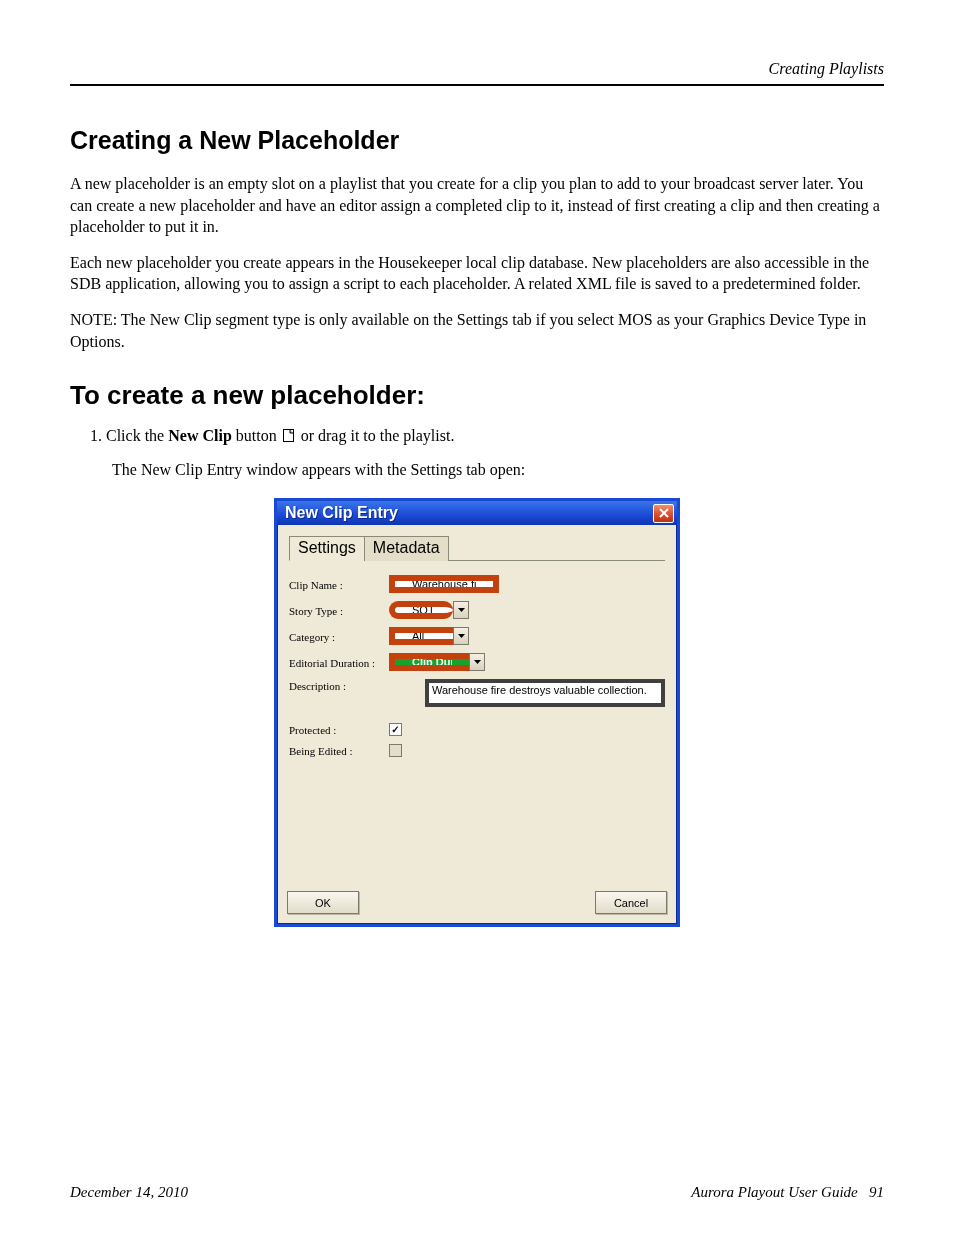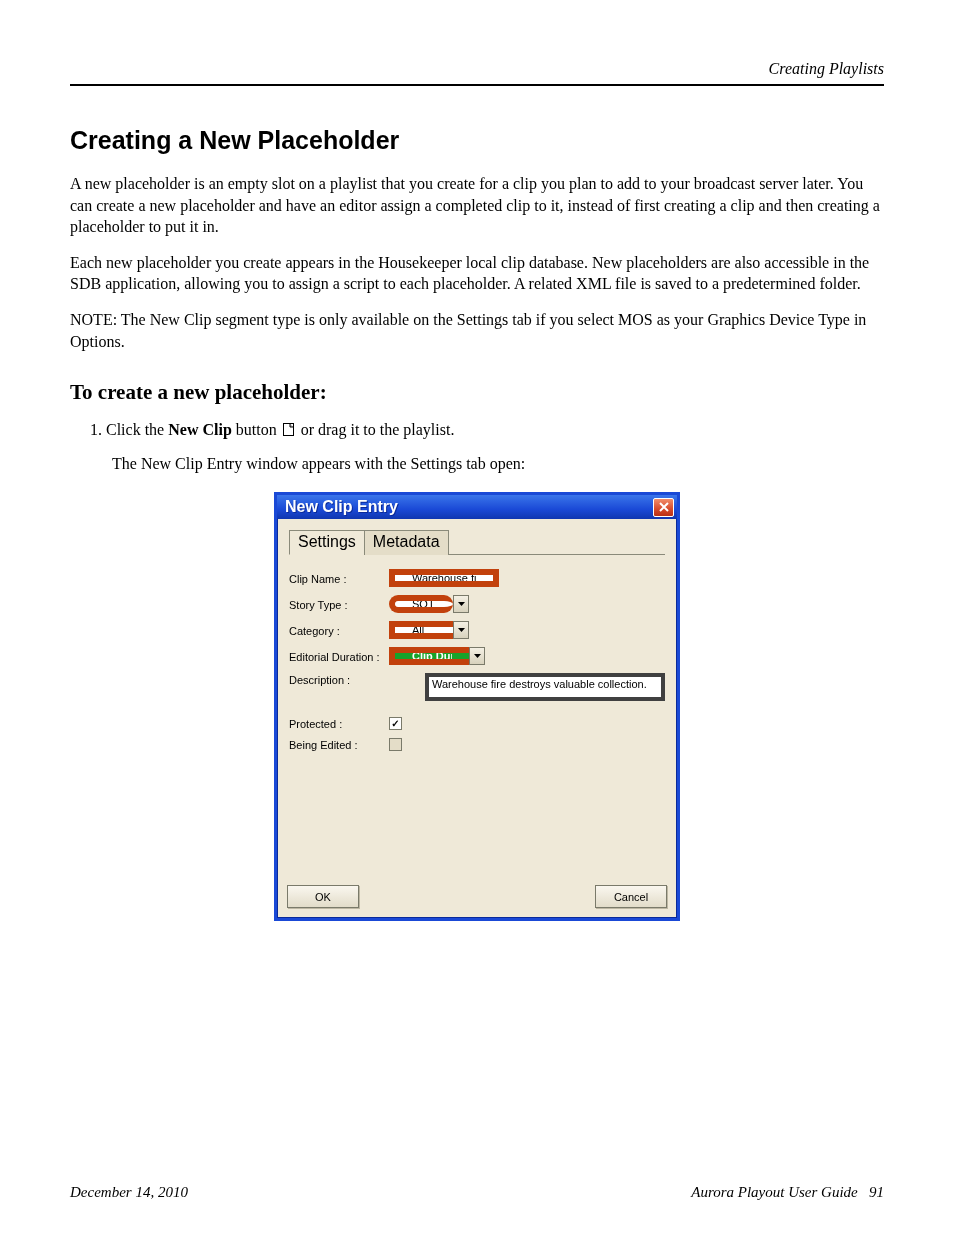--- a/index.html
+++ b/index.html
@@ -1,38 +1,38 @@
 <!DOCTYPE html>
 <html><head>
 <meta charset="utf-8">
 <style>
   html,body{margin:0;padding:0;background:#fff;font-family:"Times New Roman",serif;color:#000;}
   .page{width:954px;min-height:1235px;margin:0 auto;position:relative;box-sizing:border-box;padding:60px 70px 40px 70px;}
   .running-head{font-style:italic;font-size:16px;text-align:right;margin-bottom:6px;}
   .hr{border:0;border-top:2px solid #000;margin:0 0 30px 0;}
   h1.section{font-family:Arial,Helvetica,sans-serif;font-weight:bold;font-size:25px;margin:40px 0 18px 0;}
-  h2.sub{font-family:Liberation Serif, serif;font-weight:bold;font-size:21px;margin:28px 0 14px 0;}
+  h2.sub{font-family:Liberation Sans, sans-serif;font-weight:bold;font-size:26px;margin:28px 0 14px 0;}
   p.body{font-size:16px;line-height:1.35;margin:10px 0 14px 0;}
   p.body.note{margin-top:6px;}
   .step{font-size:16px;line-height:1.35;margin:10px 0 6px 20px;}
   .new-icon{display:inline-block;vertical-align:-2px;margin:0 1px;}
   
   .dlg-wrap{display:flex;justify-content:center;margin:18px 0 10px 0;}
   .dlg{width:400px;border:3px solid #1a49d6;background:#efe9d8;font-family:Tahoma,Arial,sans-serif;font-size:11px;color:#000;box-shadow:0 0 0 1px #0a2a9a inset;}
   .titlebar{height:24px;background:linear-gradient(#3a75ea,#1a49d6 60%,#0f36b0);display:flex;align-items:center;justify-content:space-between;padding:0 3px 0 8px;}
   .titlebar .title{color:#fff;font-weight:bold;font-size:16px;text-shadow:1px 1px 0 #0a2a9a;}
   .closebtn{width:19px;height:17px;background:linear-gradient(#f28d6a,#d64a2b 60%,#b93015);border:1px solid #fff;border-radius:2px;display:flex;align-items:center;justify-content:center;color:#fff;font-weight:bold;font-size:12px;line-height:1;cursor:default;}
   .dlg-body{padding:10px 12px 10px 12px;}
   .tabs{display:flex;border-bottom:1px solid #8a8a7a;margin-bottom:14px;}
   .tab{padding:2px 8px 3px;border:1px solid #8a8a7a;border-bottom:none;background:#efe9d8;margin-right:-1px;position:relative;top:1px;font-size:16px;}
   .tab.active{background:#efe9d8;border-bottom:1px solid #efe9d8;}
   .tab.inactive{background:#e4ddc8;}
   .form-row{display:flex;align-items:center;margin-bottom:8px;}
   .form-row.top{align-items:flex-start;gap:44px;}
-  .form-row .lbl{width:100px;padding-top:1px;}
+  .form-row .lbl{width:100px;padding-top:1px;font-family:Liberation Serif, serif;}
   .txt{font-family:"MS Sans Serif",Arial,sans-serif;font-size:11px;background:#fff;border:6px solid #c2410c;height:18px;padding:0 17px;box-sizing:border-box;}
   .txt.w110{width:110px;}
   .sel{display:flex;}
   .sel .txt{border-right:none;}
   .sel .btn-dd{width:16px;height:18px;border:1px solid #7a7a6a;background:linear-gradient(#f4f0e4,#d8d2bd);display:flex;align-items:center;justify-content:center;box-sizing:border-box;}
   .sel .btn-dd svg{display:block;}
   .sel.green .txt{background:#17a32b;color:#fff;font-weight:bold;}
   .desc{width:260px;height:28px;resize:none;font-family:"MS Sans Serif",Arial,sans-serif;font-size:11px;background:#fff;border:4px solid #404040;padding:1px 3px;box-sizing:border-box;}
   .chk{width:13px;height:13px;border:1px solid #7a7a6a;background:#fff;display:inline-flex;align-items:center;justify-content:center;box-sizing:border-box;}
   .chk.ro{background:#e4ddc8;}

